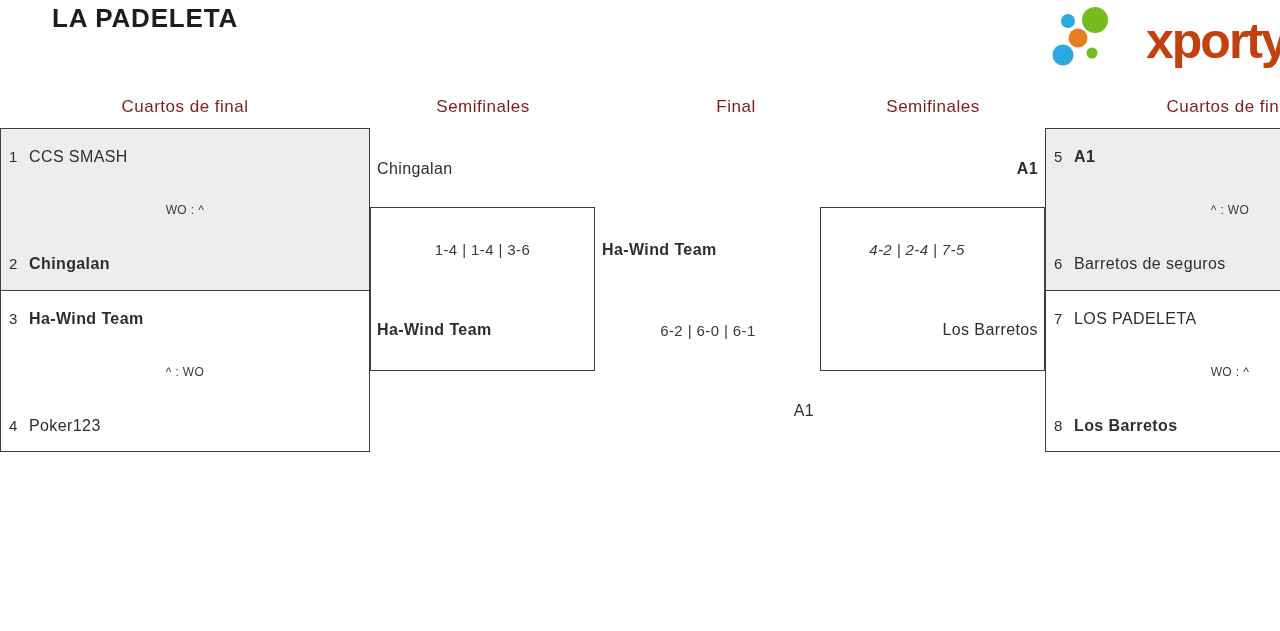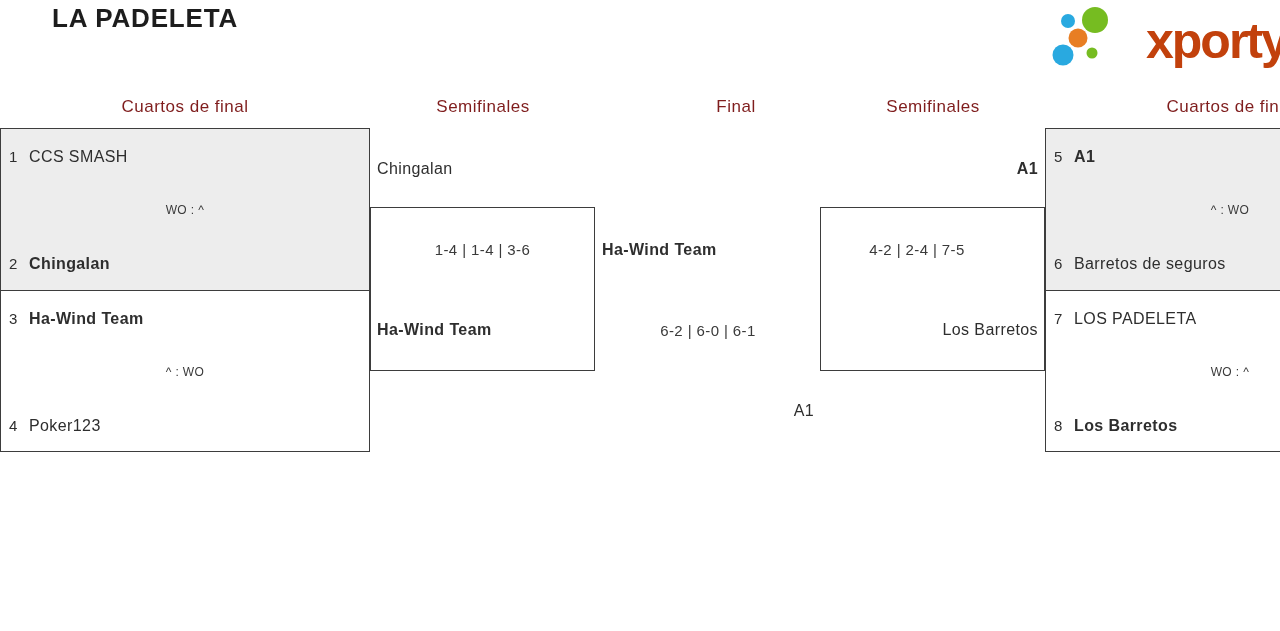--- a/index.html
+++ b/index.html
@@ -127,21 +127,21 @@
   <div class="float-label team-name" style="left:377px;top:160px;">Chingalan</div>
   <div class="float-score" style="left:370px;width:225px;top:241px;">1-4 | 1-4 | 3-6</div>
   <div class="float-label team-name winner" style="left:377px;top:321px;">Ha-Wind Team</div>
 
   <div class="float-label team-name winner" style="left:602px;top:241px;">Ha-Wind Team</div>
   <div class="float-score" style="left:595px;width:226px;top:322px;">6-2 | 6-0 | 6-1</div>
   <div class="float-label team-name" style="right:466px;top:402px;">A1</div>
 
   <div class="box sf-r"></div>
   <div class="float-label team-name winner" style="right:242px;top:160px;">A1</div>
-  <div class="float-score" style="left:820px;width:194px;top:241px;">4-2 | 2-4 | 7-5</div>
+  <div class="float-score" style="left:820px;width:194px;top:241px;font-style:italic;">4-2 | 2-4 | 7-5</div>
   <div class="float-label team-name" style="right:242px;top:321px;">Los Barretos</div>
 
   <div class="box gray qf-r1">
     <div class="team-row row1">
       <span class="seed">5</span>
       <span class="team-name winner">A1</span>
     </div>
     <div class="box-score">^ : WO</div>
     <div class="team-row row2">
       <span class="seed">6</span>

